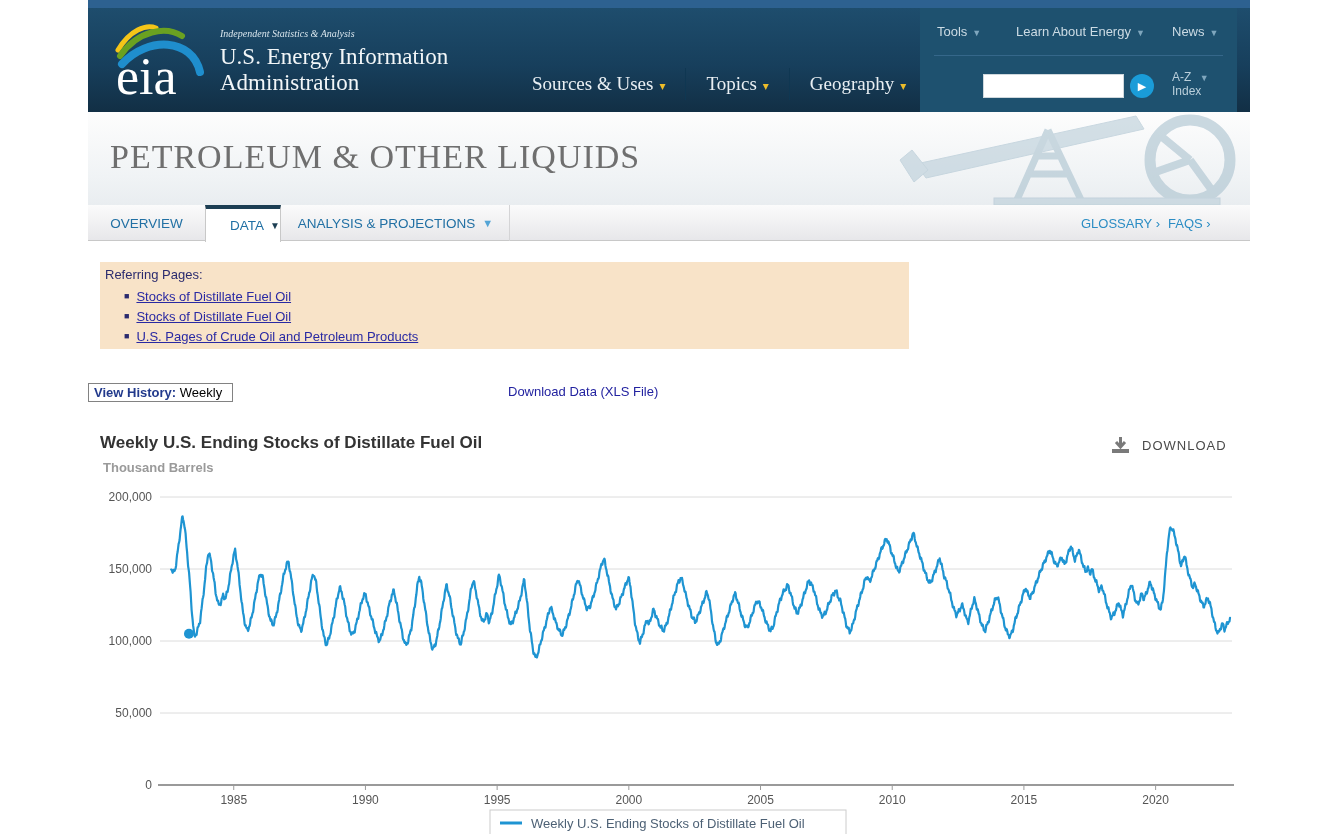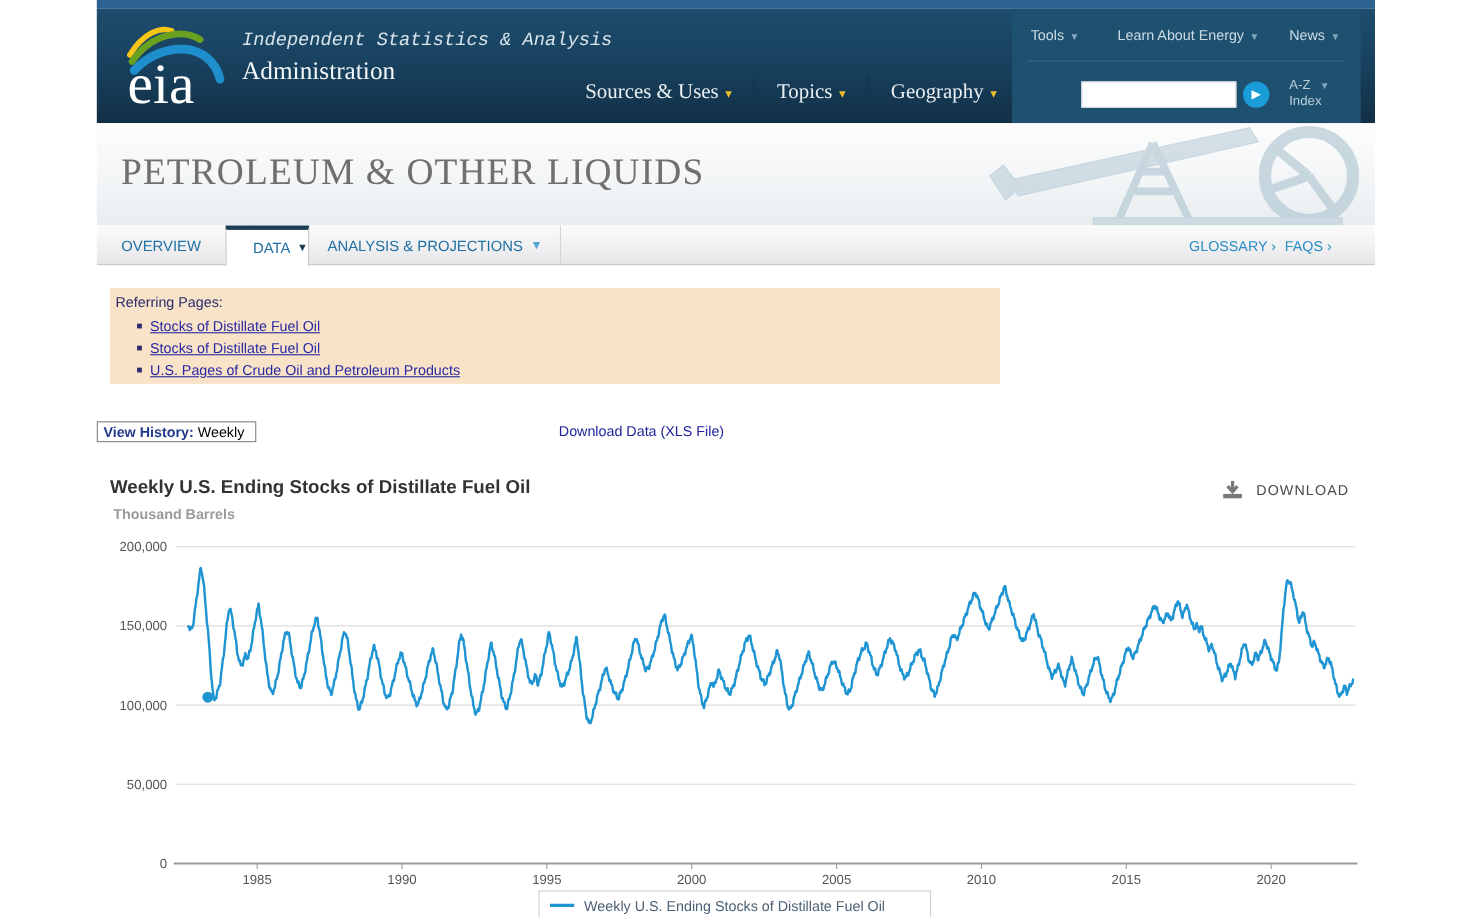--- a/index.html
+++ b/index.html
@@ -6,21 +6,21 @@
   html,body { background:#ffffff; font-family:"Liberation Sans", sans-serif; }
   #page { position:relative; width:1336px; height:834px; overflow:hidden; background:#fff; }
   #wrap { position:absolute; left:88px; top:0; width:1162px; height:834px; }
 
   
   .topbar { position:absolute; left:0; top:0; width:1162px; height:8px; background:#2d6190; }
   .header { position:absolute; left:0; top:8px; width:1162px; height:104px;
             background:linear-gradient(180deg,#1e4d6d 0%,#173f5c 55%,#122f45 100%); }
   .logo { position:absolute; left:20px; top:12px; width:110px; height:84px; }
   .brand { position:absolute; left:132px; top:20px; color:#fff; }
-  .brand .tagline { font-family:Liberation Mono, monospace; font-style:italic; font-size:17px; color:#d7e4ec; }
+  .brand .tagline { font-family:Liberation Serif, serif; font-style:italic; font-size:10px; color:#d7e4ec; }
   .brand .name { font-family:"Liberation Serif", serif; font-size:23px; line-height:1.15; color:#f2f6f8; margin-top:5px; }
 
   .main-nav { position:absolute; left:430px; bottom:12px; display:flex; align-items:center;
               font-family:"Liberation Serif", serif; font-size:19px; color:#e9eff3; }
   .main-nav .nav-item { padding:4px 14px; cursor:pointer; white-space:nowrap; }
   .main-nav .caret { color:#eebd2a; font-size:12px; margin-left:6px; }
   .main-nav .sep { width:1px; height:32px; background:#0f3752; margin:0 6px; }
 
   .tools-panel { position:absolute; left:832px; top:0; width:317px; height:104px; background:#1e516f; }
   .tools-row { position:absolute; left:0; top:0; width:100%; height:47px; }
@@ -91,20 +91,21 @@
       <svg class="logo" viewBox="0 0 110 84">
         <path d="M10 30 C 22 10, 38 4, 48 8" fill="none" stroke="#f5c518" stroke-width="5" stroke-linecap="round"></path>
         <path d="M12 36 C 30 10, 58 6, 74 16" fill="none" stroke="#6aa121" stroke-width="6" stroke-linecap="round"></path>
         <path d="M14 44 C 40 16, 84 18, 92 52" fill="none" stroke="#1f8ecd" stroke-width="8" stroke-linecap="round"></path>
         <text x="8" y="74" font-family="Liberation Serif, serif" font-size="52" fill="#ffffff">eia</text>
       </svg>
 
       <div class="brand">
         <div class="tagline">Independent Statistics &amp; Analysis</div>
         <div class="name">
+          <div>U.S. Energy Information</div>
           <div>Administration</div>
         </div>
       </div>
 
       <div class="main-nav">
         <div class="nav-item"><span>Sources &amp; Uses</span><span class="caret">▾</span></div>
         <div class="sep"></div>
         <div class="nav-item"><span>Topics</span><span class="caret">▾</span></div>
         <div class="sep"></div>
         <div class="nav-item"><span>Geography</span><span class="caret">▾</span></div>

